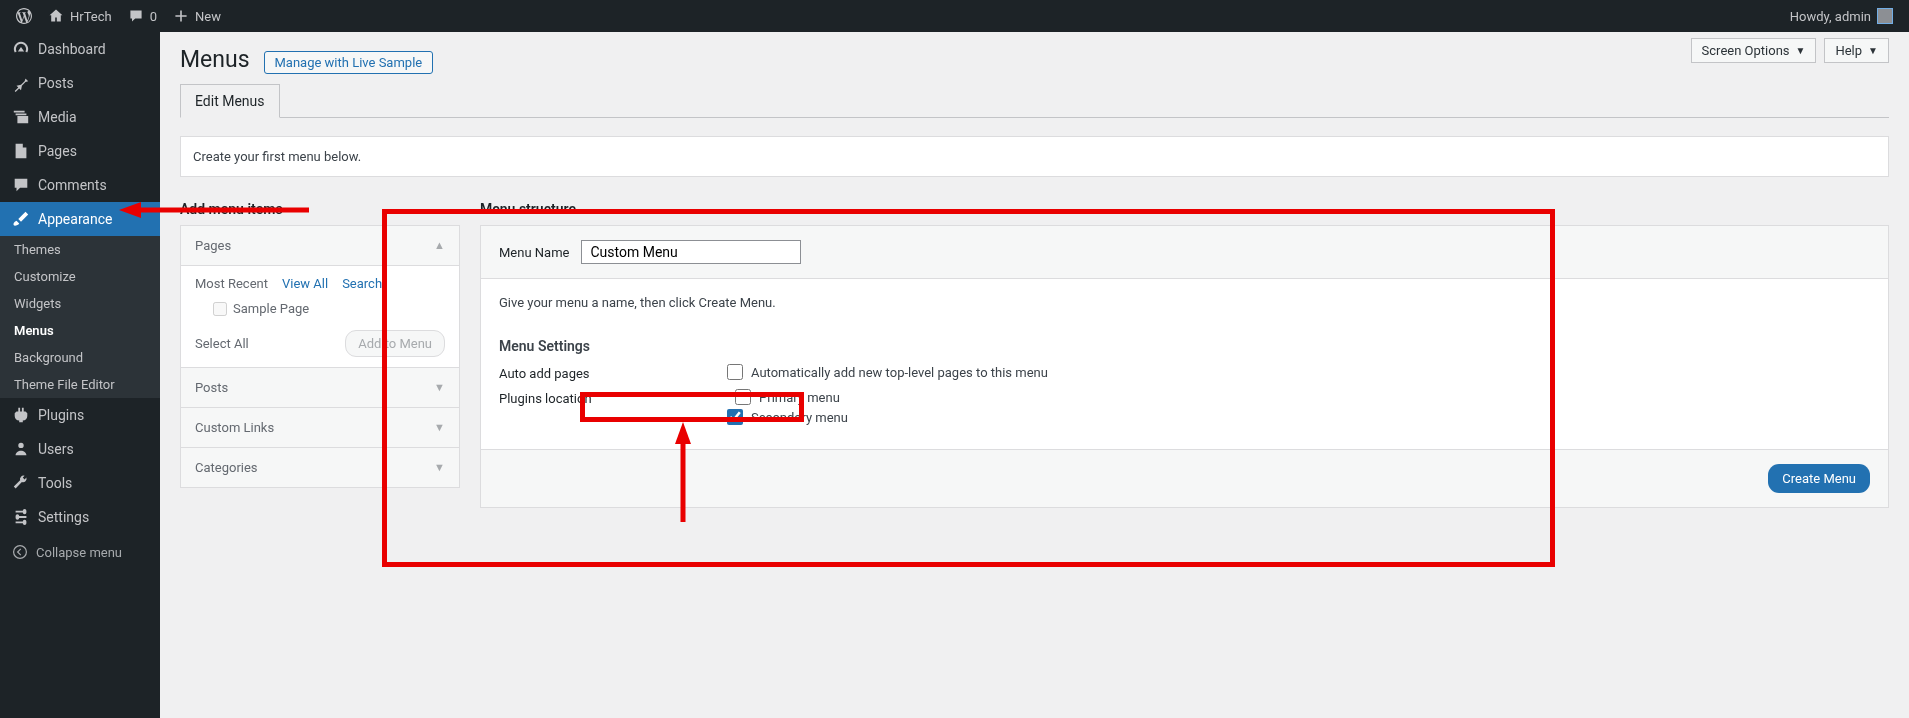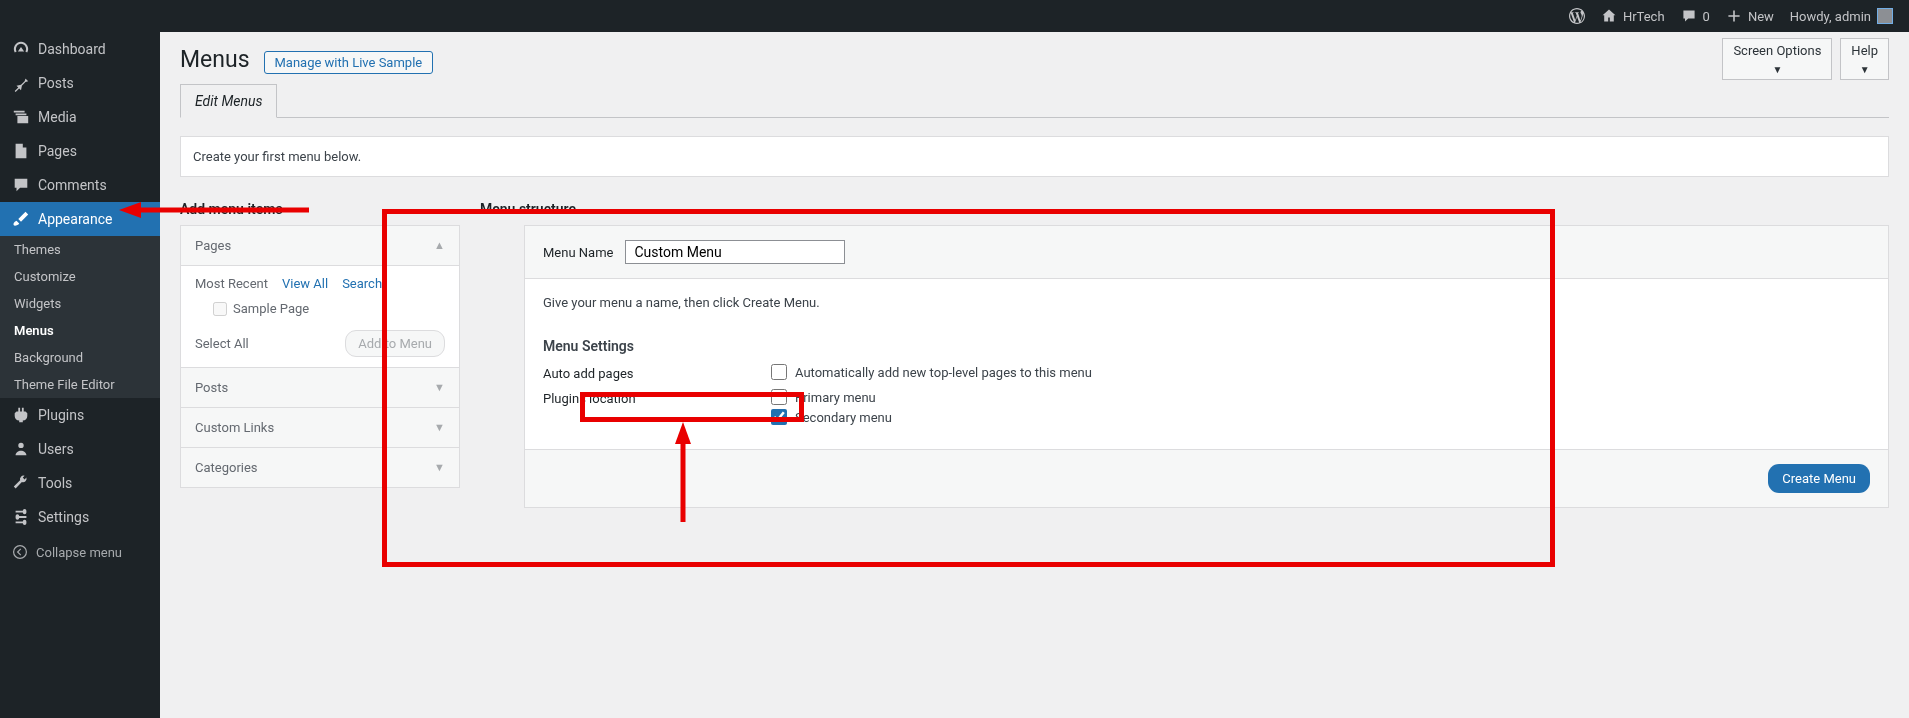--- a/index.html
+++ b/index.html
@@ -1,46 +1,46 @@
 <!DOCTYPE html>
 <html><head>
 <meta charset="utf-8">
 <style>
 * { margin: 0; padding: 0; box-sizing: border-box; font-family: -apple-system, BlinkMacSystemFont, "Segoe UI", Roboto, sans-serif; }
 body { background: #f0f0f1; width: 1909px; height: 718px; overflow: hidden; }
 
 
-.adminbar { background: #1d2327; height: 32px; display: flex; align-items: center; color: #c3c4c7; font-size: 13px; padding: 0 8px; justify-content: flex-end; }
+.adminbar { background: #1d2327; height: 32px; display: flex; align-items: center; color: #c3c4c7; font-size: 13px; padding: 0 8px; justify-content: space-between; }
 .adminbar-left, .adminbar-right { display: flex; align-items: center; gap: 0; }
 .adminbar-item { padding: 0 8px; display: flex; align-items: center; gap: 6px; height: 32px; cursor: pointer; }
 .adminbar svg { width: 16px; height: 16px; fill: currentColor; }
 .avatar { width: 16px; height: 16px; background: #8c8f94; border: 1px solid #72aee6; }
 
 
 .sidebar { position: absolute; top: 32px; left: 0; width: 160px; background: #1d2327; height: calc(100% - 32px); color: #c3c4c7; font-size: 14px; }
 .menu-item { display: flex; align-items: center; gap: 8px; padding: 8px 12px; cursor: pointer; }
 .menu-item.current { background: #2271b1; color: #fff; }
 .menu-item svg { width: 18px; height: 18px; fill: currentColor; flex-shrink: 0; }
 .submenu { background: #2c3338; }
 .submenu-item { padding: 6px 20px 6px 14px; font-size: 13px; cursor: pointer; color: #c3c4c7; }
 .submenu-item.current { color: #fff; font-weight: 600; }
 .collapse { padding: 10px 12px; display: flex; align-items: center; gap: 8px; cursor: pointer; color: #a7aaad; font-size: 13px; }
 .collapse svg { width: 16px; height: 16px; fill: currentColor; }
 
 
 .content { position: absolute; top: 32px; left: 160px; right: 0; padding: 10px 20px 20px 20px; }
 .top-actions { position: absolute; right: 20px; top: 6px; display: flex; gap: 8px; }
-.top-btn { background: #f6f7f7; border: 1px solid #c3c4c7; padding: 4px 10px; font-size: 13px; color: #2c3338; display: flex; align-items: center; gap: 6px; cursor: pointer; flex-direction: column; }
+.top-btn { background: #f6f7f7; border: 1px solid #c3c4c7; padding: 4px 10px; font-size: 13px; color: #2c3338; display: flex; align-items: center; gap: 6px; cursor: pointer; }
 .top-btn .caret { font-size: 10px; }
 
 h1.title { font-size: 23px; font-weight: 400; color: #1d2327; display: inline-block; margin-right: 10px; padding-top: 4px; }
 .live-preview-btn { display: inline-block; border: 1px solid #2271b1; color: #2271b1; background: #f6f7f7; padding: 3px 10px; font-size: 13px; border-radius: 3px; cursor: pointer; vertical-align: middle; }
 
 .tab-wrapper { margin-top: 10px; border-bottom: 1px solid #c3c4c7; }
-.tab { display: inline-block; background: #f0f0f1; border: 1px solid #c3c4c7; border-bottom: 1px solid #f0f0f1; padding: 8px 14px; font-size: 14px; color: #1d2327; margin-bottom: -1px; cursor: pointer; font-style: italic; }
+.tab { display: inline-block; background: #f0f0f1; border: 1px solid #c3c4c7; border-bottom: 1px solid #f0f0f1; padding: 8px 14px; font-size: 14px; color: #1d2327; margin-bottom: -1px; cursor: pointer; }
 
 .notice { background: #fff; border: 1px solid #dcdcde; padding: 12px; margin-top: 18px; font-size: 13px; color: #3c434a; }
 
 .columns { display: flex; gap: 20px; margin-top: 24px; }
 .col-left { width: 280px; }
 .col-right { flex: 1; }
 
 .section-header { font-size: 14px; font-weight: 600; color: #1d2327; margin-bottom: 8px; }
 
 .accordion { border: 1px solid #dcdcde; background: #f6f7f7; margin-bottom: 0; }
@@ -51,30 +51,30 @@
 .acc-tab { color: #2271b1; cursor: pointer; }
 .acc-tab.active { color: #646970; }
 .acc-checklist { padding-left: 18px; margin-bottom: 14px; }
 .acc-check { display: flex; align-items: center; gap: 6px; font-size: 13px; color: #646970; }
 .acc-check input { width: 14px; height: 14px; }
 .acc-footer { display: flex; justify-content: space-between; align-items: center; }
 .select-all { font-size: 13px; color: #646970; }
 .add-btn { background: #f6f7f7; border: 1px solid #dcdcde; color: #a7aaad; padding: 5px 12px; font-size: 13px; cursor: not-allowed; border-radius: 11px; }
 .caret-icon { font-size: 11px; color: #a7aaad; }
 
-.structure-box { border: 1px solid #dcdcde; background: #fff; margin-left: 44px; }
+.structure-box { border: 1px solid #dcdcde; background: #fff; }
 .structure-top { padding: 14px 18px; border-bottom: 1px solid #dcdcde; display: flex; align-items: center; gap: 12px; background:#f6f7f7;}
 .structure-top label { font-size: 13px; color: #1d2327; }
 .structure-top input { border: 1px solid #8c8f94; padding: 3px 8px; font-size: 14px; width: 220px; }
 .structure-body { padding: 16px 18px; font-size: 13px; color: #3c434a; }
 .settings-head { font-size: 14px; font-weight: 600; margin: 28px 0 10px 0; }
 .settings-row { display: flex; align-items: flex-start; margin-bottom: 8px; }
 .settings-label { width: 228px; color: #1d2327; padding-top: 2px; }
 .settings-opts { display: flex; flex-direction: column; gap: 4px; }
-.check-row { display: flex; align-items: center; gap: 8px; color: #3c434a; }
+.check-row { display: flex; align-items: center; gap: 8px; color: #3c434a; justify-content: center; }
 .check-row input { width: 16px; height: 16px; accent-color: #2271b1; }
 .structure-footer { border-top: 1px solid #dcdcde; padding: 14px 18px; display: flex; justify-content: flex-end; background:#f6f7f7; }
 .create-btn { background: #2271b1; color: #fff; border: none; padding: 7px 14px; font-size: 13px; border-radius: 11px; cursor: pointer; }
 
 
 .anno-arrow1 { position:absolute; left:119px; top:200px; width:190px; height:20px; pointer-events:none; }
 .anno-box-big { position:absolute; border:5px solid #e90000; pointer-events:none; }
 .anno-box-small { position:absolute; border:5px solid #e90000; pointer-events:none; }
 .anno-arrow2 { position:absolute; pointer-events:none; }
 </style>

